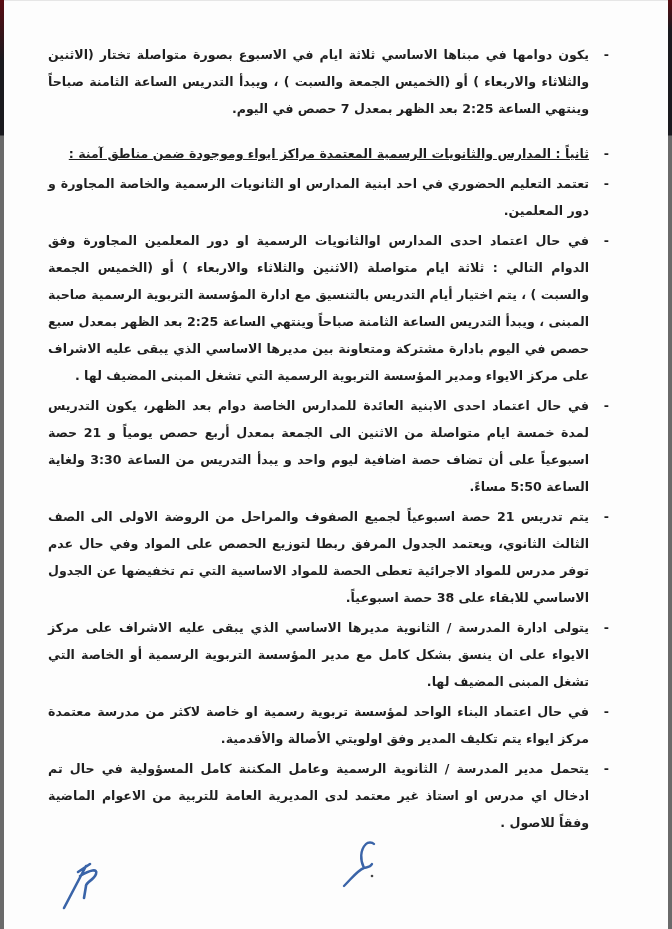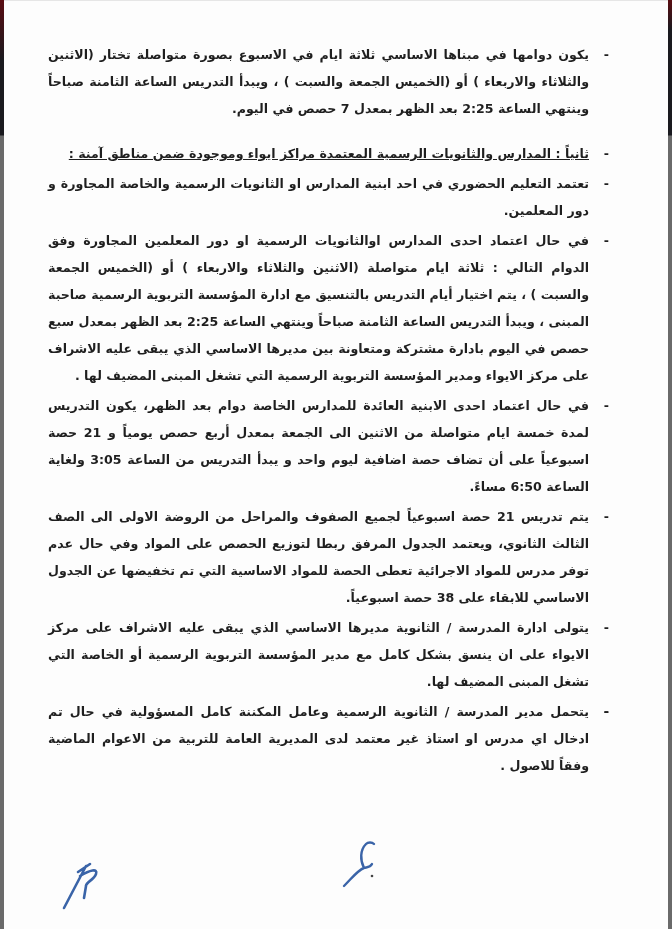--- a/index.html
+++ b/index.html
@@ -66,35 +66,36 @@
       <span>تعتمد التعليم الحضوري في احد ابنية المدارس او الثانويات الرسمية والخاصة المجاورة و دور المعلمين.</span>
     </p>
 
     <p class="item gap">
       <span class="dash">-</span>
       <span>في حال اعتماد احدى المدارس اوالثانويات الرسمية او دور المعلمين المجاورة وفق الدوام التالي : ثلاثة ايام متواصلة (الاثنين والثلاثاء والاربعاء ) أو (الخميس الجمعة والسبت ) ، يتم اختيار أيام التدريس بالتنسيق مع ادارة المؤسسة التربوية الرسمية صاحبة المبنى ، ويبدأ التدريس الساعة الثامنة صباحاً وينتهي الساعة 2:25 بعد الظهر بمعدل سبع حصص في اليوم بادارة مشتركة ومتعاونة بين مديرها الاساسي الذي يبقى عليه الاشراف على مركز الايواء ومدير المؤسسة التربوية الرسمية التي تشغل المبنى المضيف لها .</span>
     </p>
 
     <p class="item gap">
       <span class="dash">-</span>
-      <span>في حال اعتماد احدى الابنية العائدة للمدارس الخاصة دوام بعد الظهر، يكون التدريس لمدة خمسة ايام متواصلة من الاثنين الى الجمعة بمعدل أربع حصص يومياً و 21 حصة اسبوعياً على أن تضاف حصة اضافية ليوم واحد و يبدأ التدريس من الساعة 3:05 ولغاية الساعة 6:50 مساءً.</span>
+      <span>في حال اعتماد احدى الابنية العائدة للمدارس الخاصة دوام بعد الظهر، يكون التدريس لمدة خمسة ايام متواصلة من الاثنين الى الجمعة بمعدل أربع حصص يومياً و 21 حصة اسبوعياً على أن تضاف حصة اضافية ليوم واحد و يبدأ التدريس من الساعة 3:30 ولغاية الساعة 5:50 مساءً.</span>
     </p>
 
     <p class="item gap">
       <span class="dash">-</span>
       <span>يتم تدريس 21 حصة اسبوعياً لجميع الصفوف والمراحل من الروضة الاولى الى الصف الثالث الثانوي، ويعتمد الجدول المرفق ربطا لتوزيع الحصص على المواد وفي حال عدم توفر مدرس للمواد الاجرائية تعطى الحصة للمواد الاساسية التي تم تخفيضها عن الجدول الاساسي للابقاء على 38 حصة اسبوعياً.</span>
     </p>
 
     <p class="item gap">
       <span class="dash">-</span>
       <span>يتولى ادارة المدرسة / الثانوية مديرها الاساسي الذي يبقى عليه الاشراف على مركز الايواء على ان ينسق بشكل كامل مع مدير المؤسسة التربوية الرسمية أو الخاصة التي تشغل المبنى المضيف لها.</span>
     </p>
 
     <p class="item gap">
       <span class="dash">-</span>
+      <span>في حال اعتماد البناء الواحد لمؤسسة تربوية رسمية او خاصة لاكثر من مدرسة معتمدة مركز ايواء يتم تكليف المدير وفق اولويتي الأصالة والأقدمية.</span>
     </p>
 
     <p class="item gap">
       <span class="dash">-</span>
       <span>يتحمل مدير المدرسة / الثانوية الرسمية وعامل المكننة كامل المسؤولية في حال تم ادخال اي مدرس او استاذ غير معتمد لدى المديرية العامة للتربية من الاعوام الماضية وفقاً للاصول .</span>
     </p>
   </div>
 
   <svg class="sig sig-left" viewBox="0 0 70 70">
     <path d="M8 62 L30 20 M24 30 C34 24 42 22 40 28 C38 34 30 36 30 40 L28 52 M22 26 L34 18" fill="none" stroke="#3a64a8" stroke-width="2.6" stroke-linecap="round" stroke-linejoin="round"></path>

